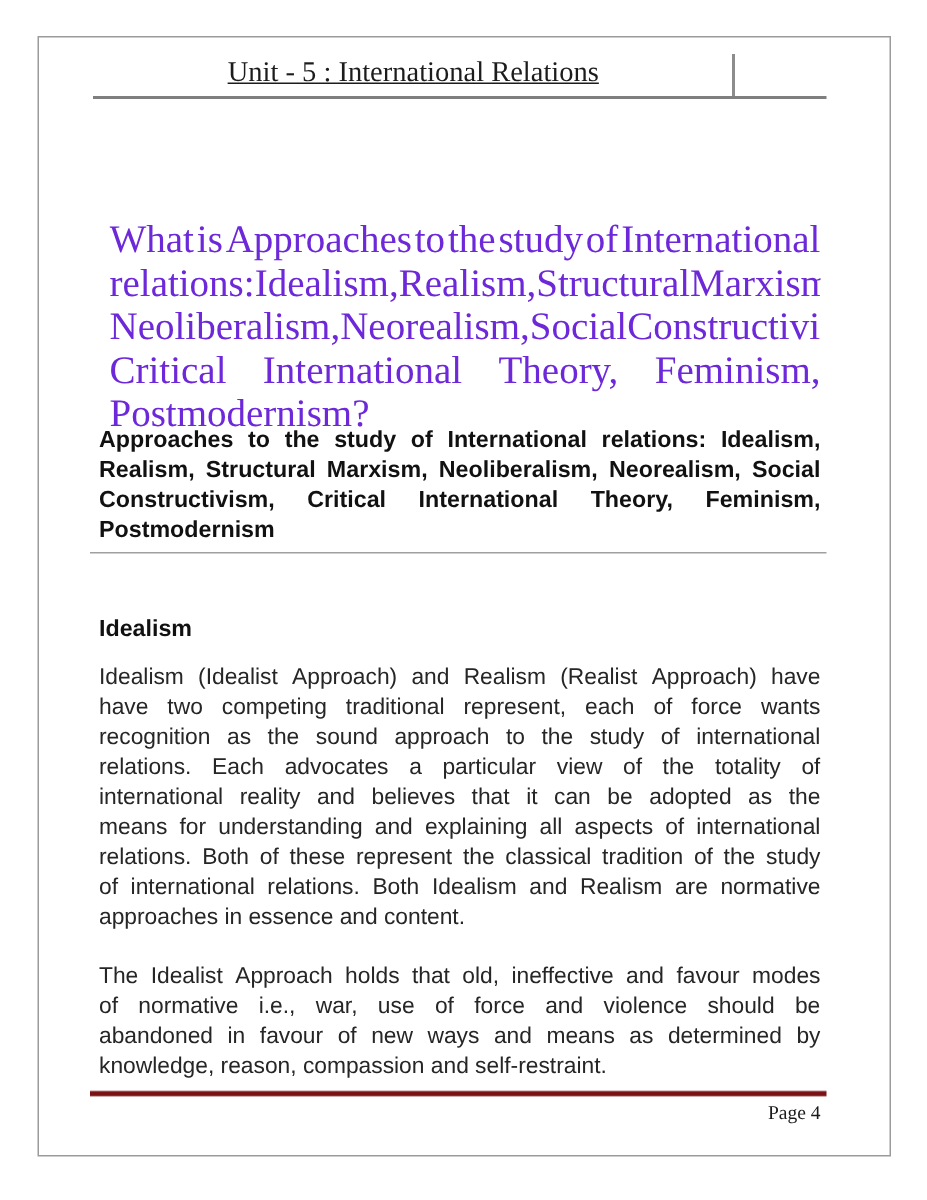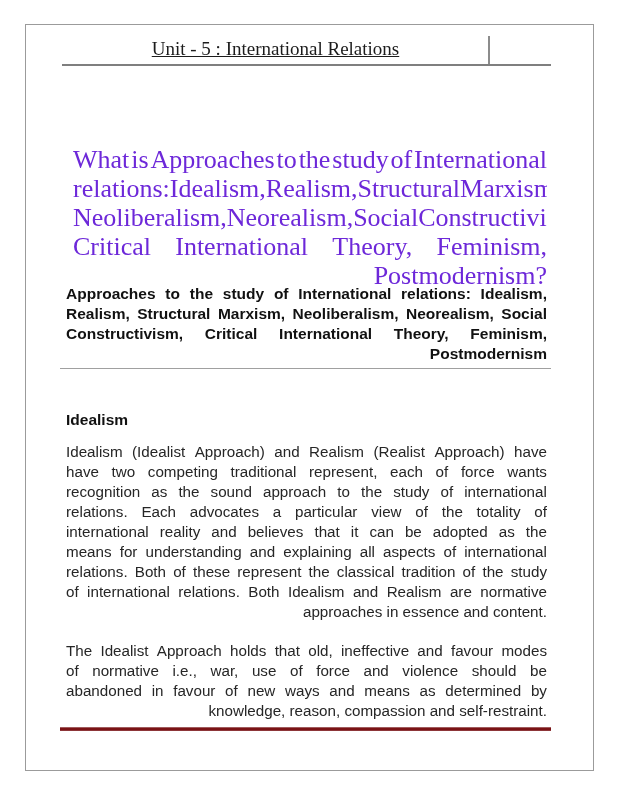--- a/index.html
+++ b/index.html
@@ -112,21 +112,21 @@
   .para-1 { top: 442px; }
   .para-2 { top: 641px; }
   
   .jl {
     display: flex;
     justify-content: space-between;
     flex-wrap: nowrap;
     overflow: hidden;
   }
   .jl span { white-space: pre; }
-  .jl-last { text-align: right; }
+  .jl-last { text-align: left; }
   
   .footer-rule {
     position: absolute;
     left: 60px;
     top: 727px;
     width: 491px;
     height: 4px;
     background: linear-gradient(to bottom, #bb8f91 0%, #7a1215 30%, #7a1215 75%, #a05a5d 100%);
   }
   .page-number-row {
@@ -355,14 +355,15 @@
         <span>means</span>
         <span>as</span>
         <span>determined</span>
         <span>by</span>
       </div>
       <div class="jl-last">knowledge, reason, compassion and self-restraint.</div>
     </div>
 
   <div class="footer-rule"></div>
 
+  <div class="page-number-row">Page 4</div>
 
 </div>
 
 </body></html>

